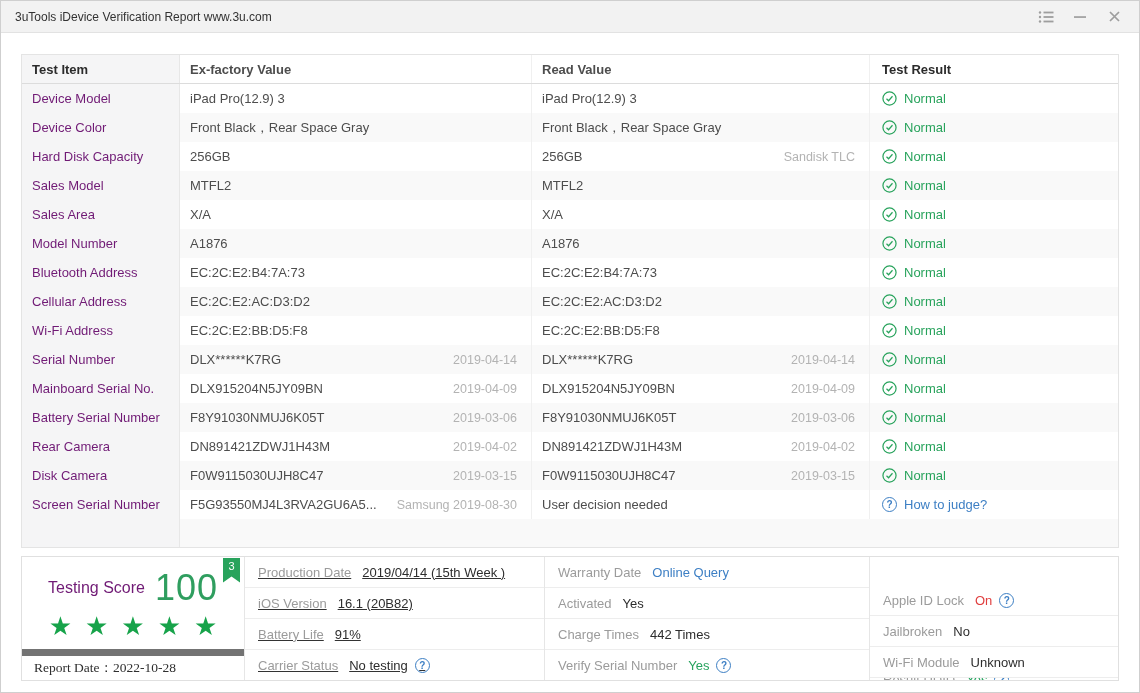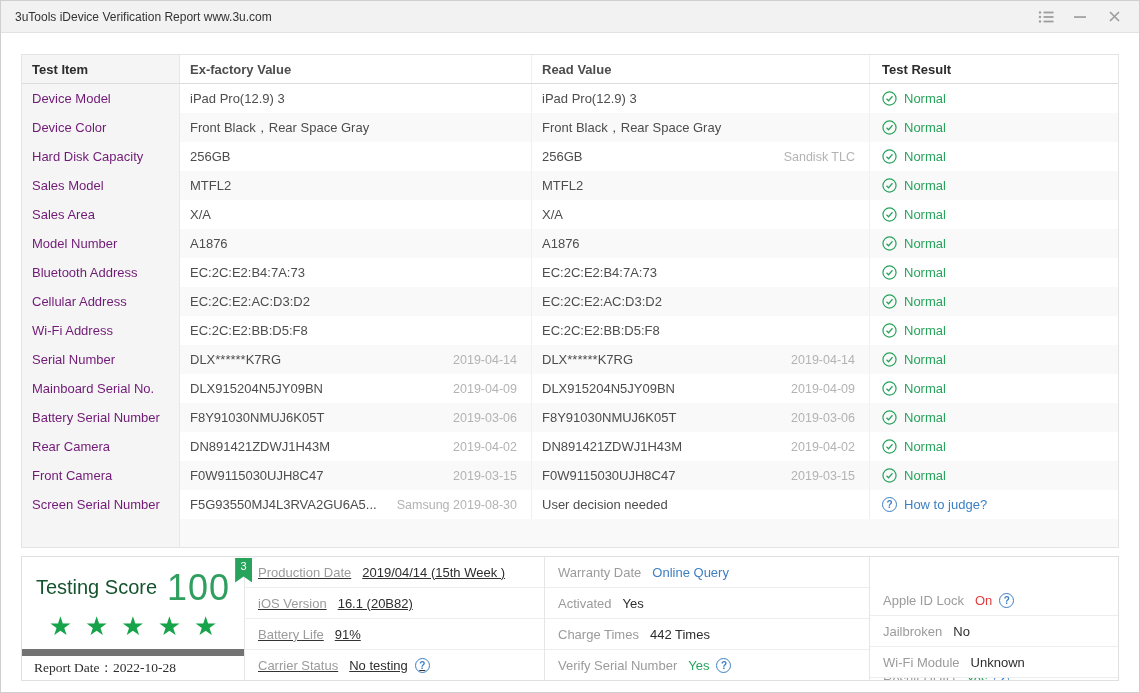--- a/index.html
+++ b/index.html
@@ -58,21 +58,21 @@
   }
   .check-icon { display: inline-flex; width: 15px; height: 15px; }
   
   .summary {
     position: absolute; left: 20px; top: 555px; width: 1098px; height: 125px;
     border: 1px solid #e0e0e0; display: flex; background: #fff;
   }
   .score-panel { flex: 0 0 223px; border-right: 1px solid #e6e6e6; display: flex; flex-direction: column; }
   .score-area { flex: 1 1 auto; display: flex; flex-direction: column; align-items: center; justify-content: center; padding-top: 2px; }
   .score-line { display: flex; align-items: center; gap: 10px; position: relative; }
-  .score-label { font-size: 20px; color: #14532d; }
+  .score-label { font-size: 16px; color: #701a75; }
   .score-value { font-size: 36px; color: #2f9e5f; font-weight: 400; line-height: 1; letter-spacing: 1px; }
   .ribbon {
     position: absolute; top: -12px; right: -22px; width: 17px; height: 25px; background: #28a35c;
     color: #fff; font-size: 11px; text-align: center; padding-top: 2px;
     clip-path: polygon(0 0, 100% 0, 100% 100%, 50% 76%, 0 100%);
   }
   .stars { display: flex; gap: 13px; margin-top: 7px; }
   .star { color: #17a34a; font-size: 26px; line-height: 1; }
   .report-date-row {
     flex: 0 0 31px; border-top: 7px solid #737373; display: flex; align-items: center;
@@ -394,21 +394,21 @@
             <svg width="15" height="15" viewBox="0 0 16 16">
               <circle cx="8" cy="8" r="7" fill="none" stroke="#28a35c" stroke-width="1.3"></circle>
               <path d="M4.8 8.3 L7 10.4 L11.2 5.6" fill="none" stroke="#28a35c" stroke-width="1.3"></path>
             </svg>
           </span>
           <span class="result-normal">Normal</span>
         </div>
       </div>
       <div class="trow even">
         <div class="cell item">
-          <span>Front Camera</span>
+          <span>Disk Camera</span>
         </div>
         <div class="cell ex">
           <span>F0W9115030UJH8C47</span>
           <span class="note">2019-03-15</span>
         </div>
         <div class="cell read">
           <span>F0W9115030UJH8C47</span>
           <span class="note">2019-03-15</span>
         </div>
         <div class="cell result">

